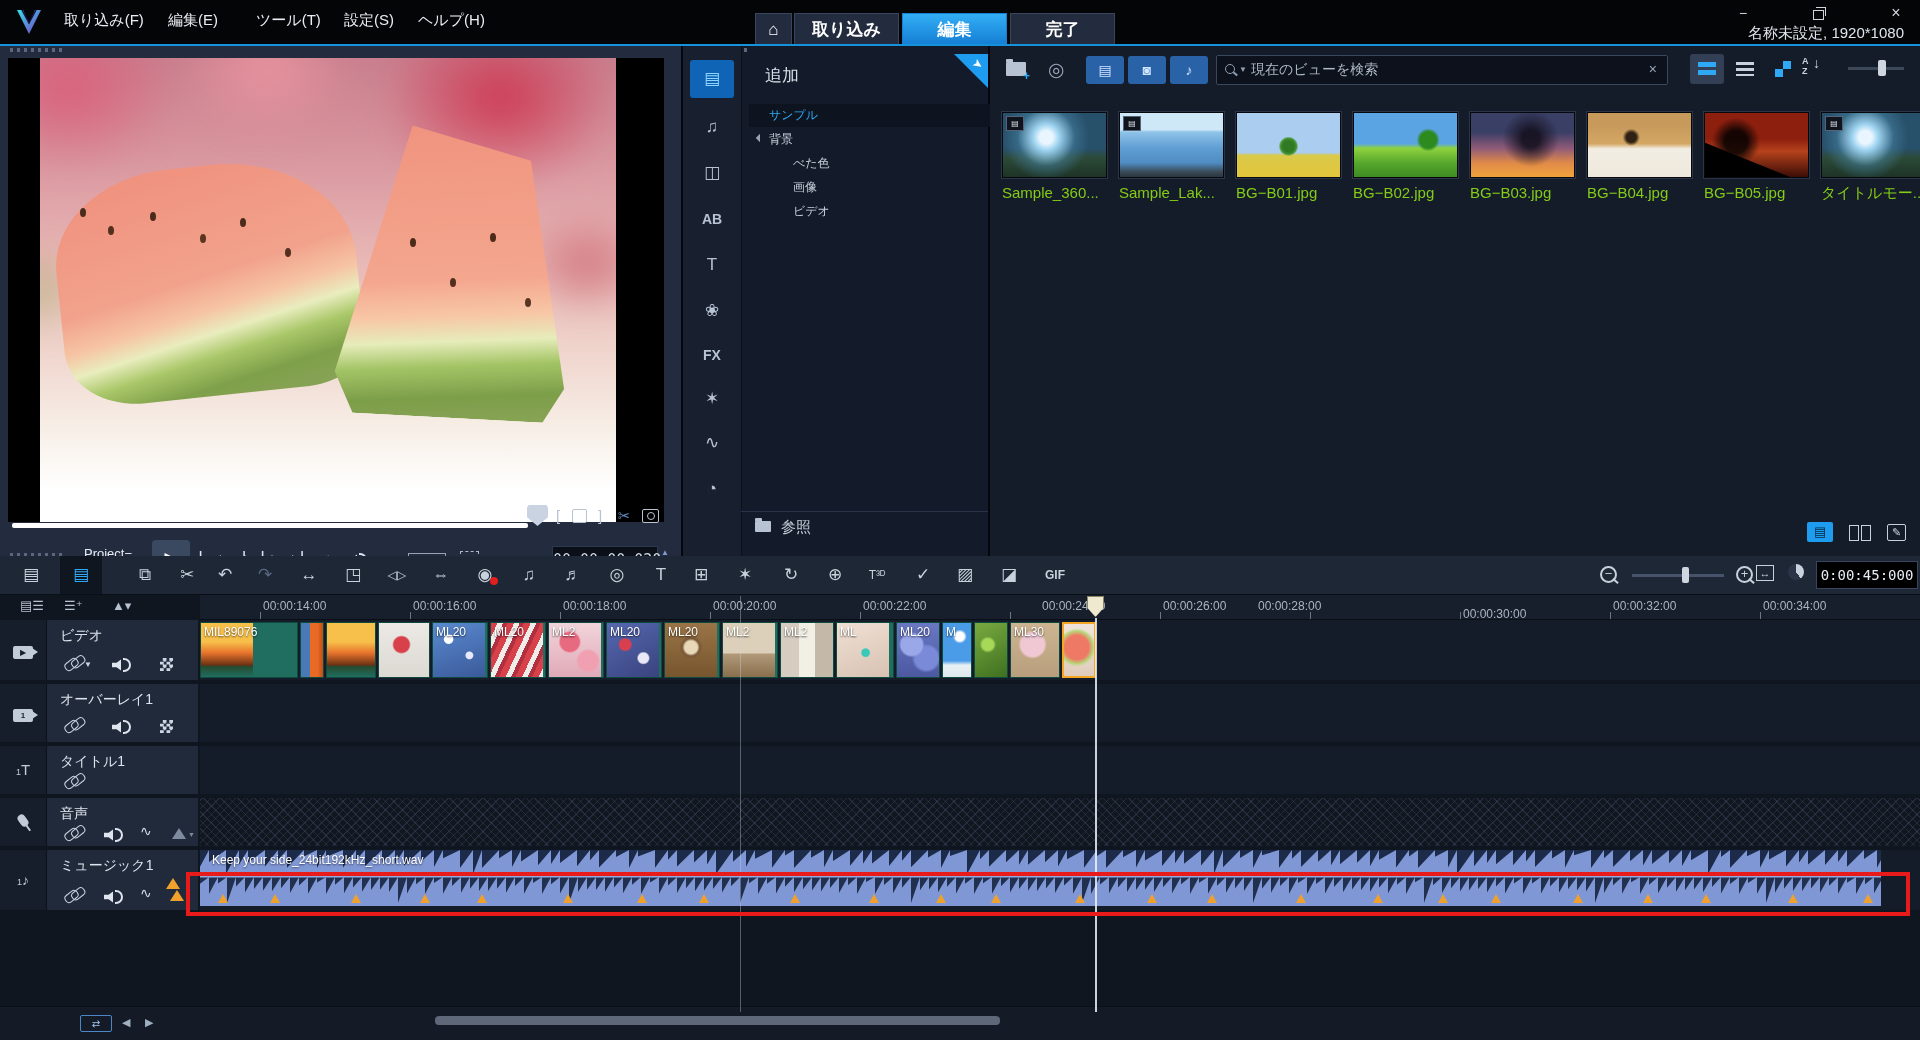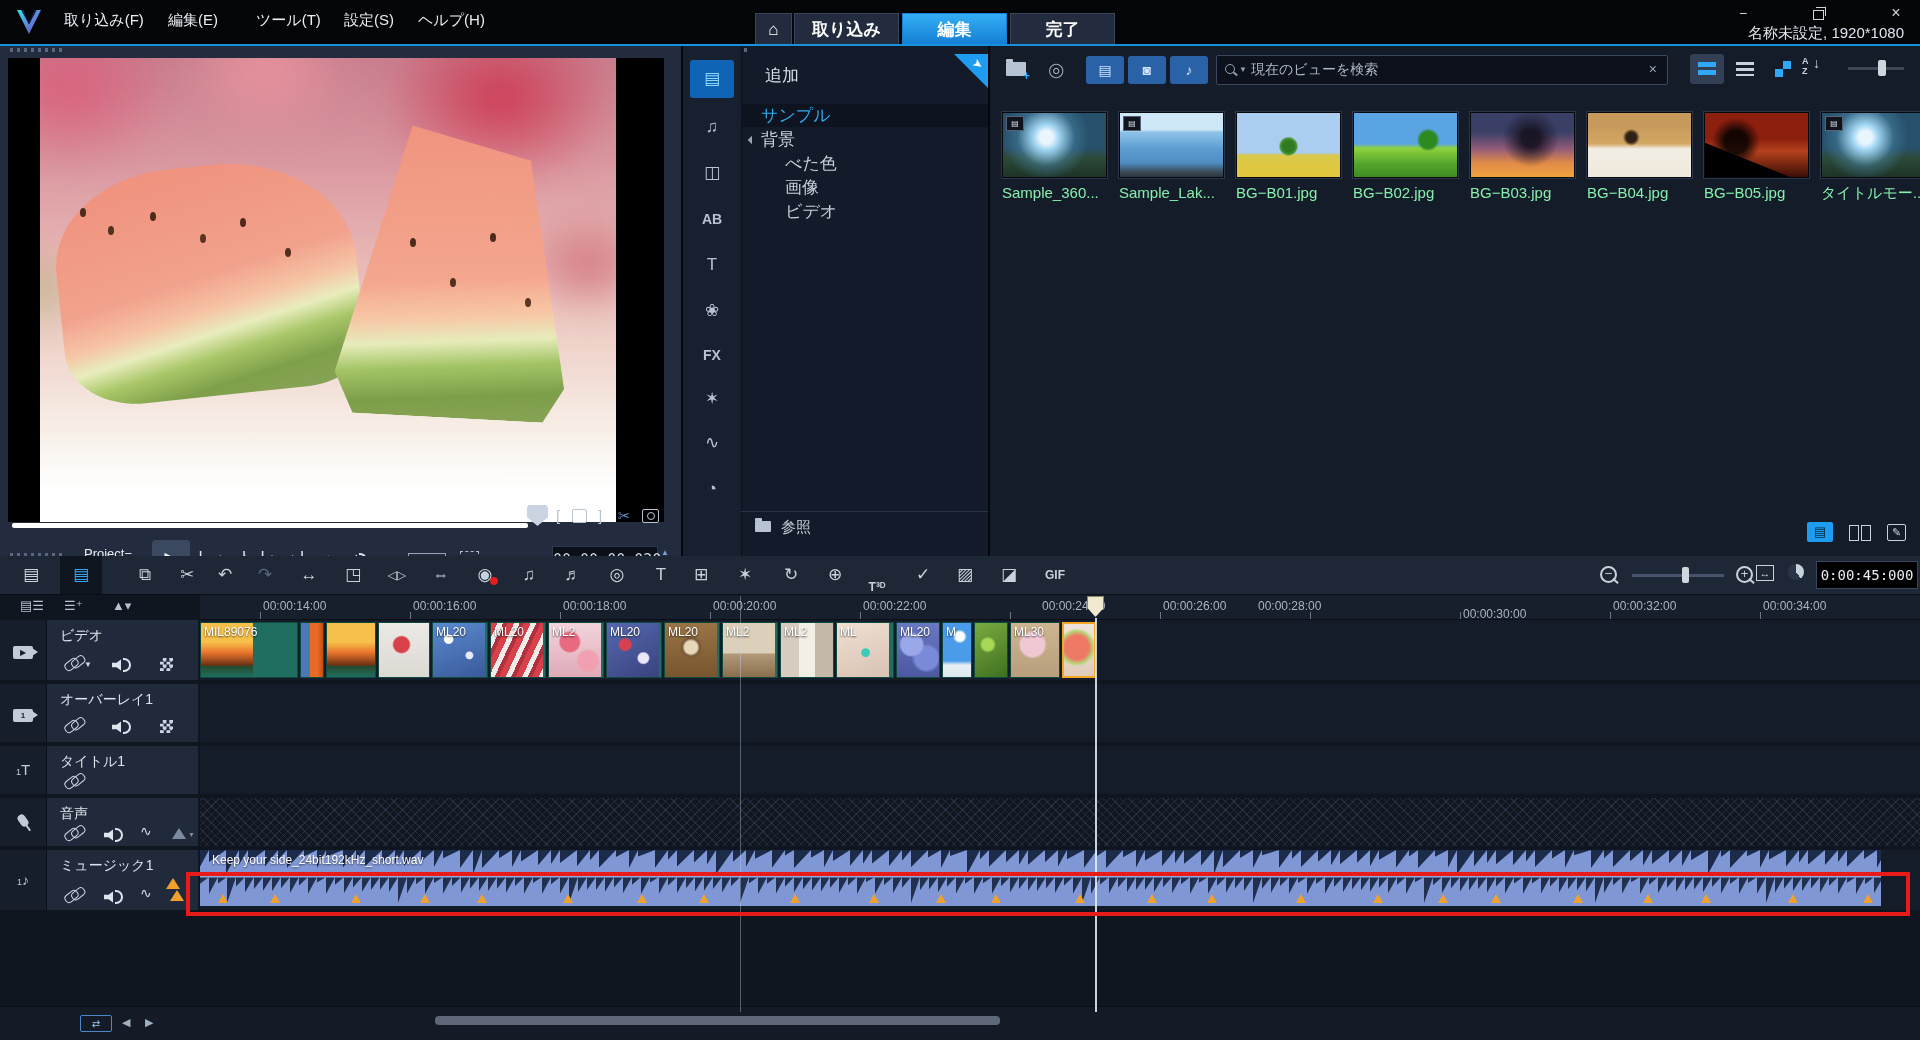--- a/index.html
+++ b/index.html
@@ -69,21 +69,21 @@
   #libnav{left:683px;top:46px;width:305px;height:510px;background:#131b2a;border-right:2px solid #05070c;}
   #libstrip{position:absolute;left:0;top:0;width:58px;height:510px;background:#18202f;border-right:1px solid #0b101a;}
   .strip-ic{position:absolute;left:7px;width:44px;height:38px;border-radius:3px;color:#b7c2d2;
      text-align:center;line-height:38px;font-size:17px;}
   .strip-ic.active{background:#1064b5;color:#8fd4ff;}
   #tree-add{position:absolute;left:70px;top:18px;font-size:17px;color:#d8dfe9;}
   #tree-add b{font-size:19px;margin-right:12px;color:#eef2f7;}
   #pin{position:absolute;right:0;top:8px;width:34px;height:34px;background:#1e9df0;
      clip-path:polygon(0 0,100% 0,100% 100%,55% 55%);}
   #pin span{position:absolute;right:5px;top:3px;color:#fff;font-size:12px;transform:rotate(35deg);display:block;}
-  .tree-item{position:absolute;left:58px;width:247px;height:23px;line-height:23px;font-size:17px;color:#c6cfda;}
+  .tree-item{position:absolute;left:66px;width:247px;height:23px;line-height:23px;font-size:12px;color:#c6cfda;}
   .tree-item.sel{color:#2fa9f2;background:#0d1420;}
   .tree-arrow{display:inline-block;width:0;height:0;border-left:6px solid #9aa5b4;border-top:6px solid transparent;
      transform:rotate(45deg);margin:0 6px 2px 8px;}
   #browse-row{position:absolute;left:58px;bottom:14px;width:247px;height:30px;border-top:1px solid #283347;
      line-height:30px;color:#c6cfda;font-size:15px;}
   .folder-ic{display:inline-block;width:16px;height:11px;background:#b7c2d2;border-radius:1px;position:relative;margin:0 10px 0 14px;}
   .folder-ic:before{content:"";position:absolute;left:0;top:-3px;width:7px;height:3px;background:#b7c2d2;border-radius:1px 1px 0 0;}
   
   #gallery{left:990px;top:46px;width:930px;height:510px;background:#141b29;}
   #g-folder{position:absolute;left:16px;top:16px;}
@@ -107,21 +107,21 @@
   #vb-grid .grid4{display:inline-block;width:16px;height:16px;margin-top:7px;
      background:conic-gradient(#2fa9f5 0 25%,transparent 0 50%,#2fa9f5 0 75%,transparent 0);}
   #sort-az{position:absolute;left:812px;top:10px;color:#c8d2dc;font-size:9px;line-height:10px;font-weight:bold;}
   #sort-az span{font-size:14px;position:absolute;left:11px;top:2px;}
   #thumb-slider{position:absolute;left:858px;top:21px;width:56px;height:3px;background:#3c4758;}
   #thumb-thumb{position:absolute;left:888px;top:14px;width:8px;height:16px;background:#cfd6e0;border-radius:2px;}
   .gtile{position:absolute;top:66px;width:105px;}
   .gimg{width:105px;height:66px;border:1px solid #05080c;box-shadow:0 0 0 1px #2b3547;position:relative;box-sizing:border-box;}
   .gfilm{position:absolute;left:3px;top:3px;width:16px;height:13px;background:#10151d;border:1px solid #5a6activ;
      border:1px solid #56617a;color:#dfe5ee;font-size:8px;line-height:13px;text-align:center;}
-  .glabel{margin-top:6px;font-size:15px;color:#86efac;white-space:nowrap;overflow:hidden;width:110px;}
+  .glabel{margin-top:6px;font-size:15px;color:#84cc16;white-space:nowrap;overflow:hidden;width:110px;}
   #g-bottom-ics{position:absolute;right:14px;bottom:14px;}
   .gb-ic{display:inline-block;width:26px;height:20px;margin-left:10px;text-align:center;line-height:20px;font-size:13px;color:#c8d2dc;}
   #gb-film{background:#1e9df0;color:#03283f;border-radius:2px;}
   #gb-cols span{display:inline-block;width:8px;height:14px;border:1.5px solid #c8d2dc;margin:0 1px;vertical-align:middle;}
   #gb-edit{border:1.5px solid #c8d2dc;border-radius:2px;width:17px;height:15px;line-height:15px;font-size:11px;}
   
   .th-s360{background:radial-gradient(circle at 42% 38%,#eaf6ff 0 9%,#9fd4f0 18%,rgba(70,130,160,.5) 40%,transparent 60%),linear-gradient(180deg,#27506b 0 55%,#2c4a38 70%,#1d3326 100%);}
   .th-lake{background:linear-gradient(180deg,#cfe8f7 0 26%,#8fc3e8 30%,#5e9ed3 55%,#4f8cc2 78%,#3a4a56 92%,#2b363f 100%);}
   .th-bg01{background:radial-gradient(circle at 50% 52%,#2f7a23 0 9%,#45932f 13%,transparent 16%),linear-gradient(180deg,#aacdf0 0 62%,#d9c94a 66%,#e3c63b 100%);}
   .th-bg02{background:radial-gradient(circle at 72% 42%,#2c8a1e 0 10%,transparent 14%),linear-gradient(180deg,#5aa4e4 0 48%,#8ed23f 55%,#53a42c 80%,#3f8c22 100%);}
@@ -396,21 +396,21 @@
       <div class="tb-ic" style="left: 426px;">⇔</div>
       <div class="tb-ic" style="left: 470px;">◉<div class="reddot"></div></div>
       <div class="tb-ic" style="left: 514px;">♫</div>
       <div class="tb-ic" style="left: 558px;">♬</div>
       <div class="tb-ic" style="left: 602px;">◎</div>
       <div class="tb-ic" style="left: 646px;">T</div>
       <div class="tb-ic" style="left: 686px;">⊞</div>
       <div class="tb-ic" style="left: 730px;">✶</div>
       <div class="tb-ic" style="left: 776px;">↻</div>
       <div class="tb-ic" style="left: 820px;">⊕</div>
-      <div class="tb-ic" style="left: 862px; font-size: 12px; font-weight: bold; letter-spacing: 0px; margin-top: 12px;">T³ᴰ</div>
+      <div class="tb-ic" style="left: 862px; font-size: 12px; font-weight: normal; letter-spacing: 0px;">T³ᴰ</div>
       <div class="tb-ic" style="left: 908px;">✓</div>
       <div class="tb-ic" style="left: 950px;">▨</div>
       <div class="tb-ic" style="left: 994px;">◪</div>
       <div class="tb-ic" style="left: 1040px; font-size: 12px; font-weight: bold; letter-spacing: 0px;">GIF</div>
     </div>
   <div id="trackmgr">
     <span class="tm-ic" style="left:20px;">▤☰</span>
     <span class="tm-ic" style="left:64px;">☰⁺</span>
     <span class="tm-ic" style="left:112px;">▲▾</span>
   </div>

